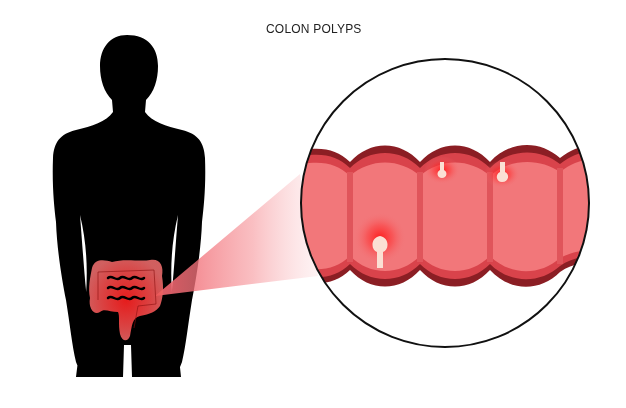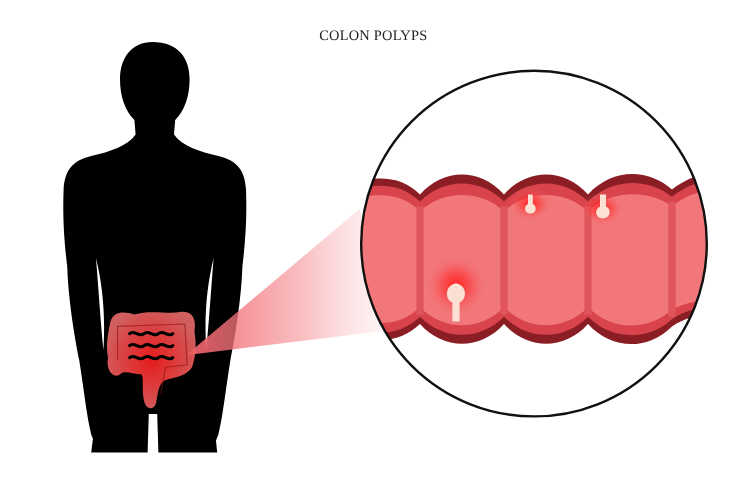--- a/index.html
+++ b/index.html
@@ -1,18 +1,18 @@
 <!DOCTYPE html>
 <html><head>
 <meta charset="utf-8">
 <style>
   html, body { margin:0; padding:0; background:#ffffff; }
   body { width:626px; height:408px; position:relative; overflow:hidden; font-family:"Liberation Sans", sans-serif; }
   .title { position:absolute; left:0; top:22px; width:626px; text-align:center; font-size:12px; color:#222; letter-spacing:0.2px; padding-left:0; }
-  .title span { position:absolute; left:266px; top:0; white-space:nowrap;font-family:Liberation Serif, serif; }
+  .title span { position:absolute; left:266px; top:0; white-space:nowrap; }
   svg.scene { position:absolute; left:0; top:0; }
 </style>
 </head>
 <body>
 
 <div class="title">
     <span>COLON POLYPS</span>
   </div>
 
 <svg class="scene" width="626" height="408" viewBox="0 0 626 408">

